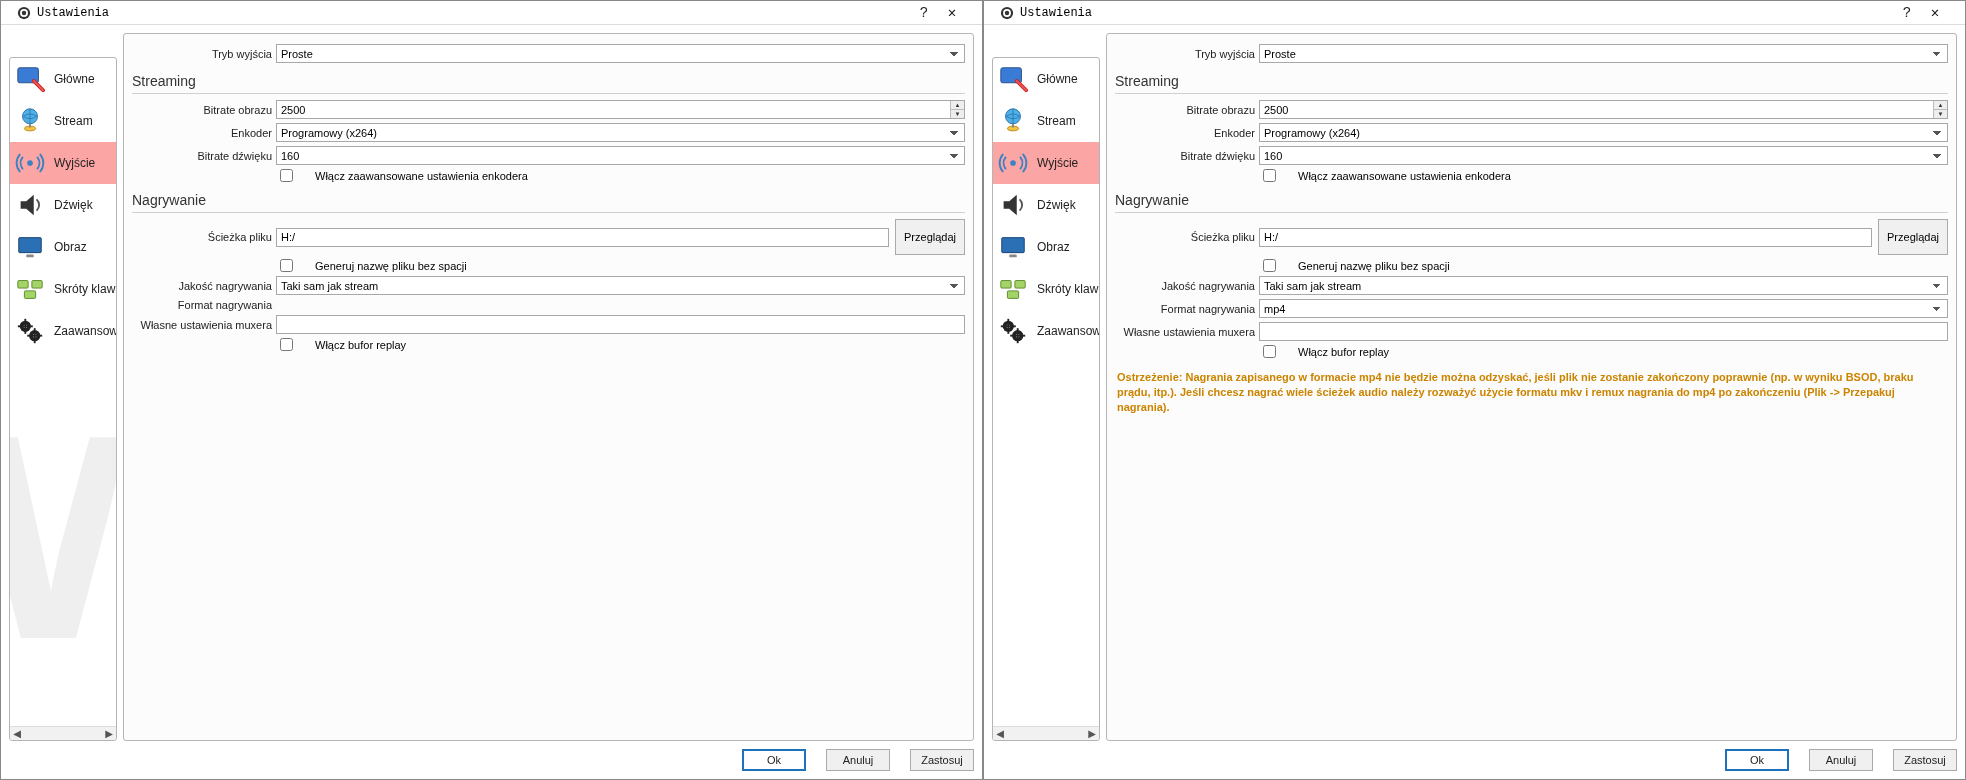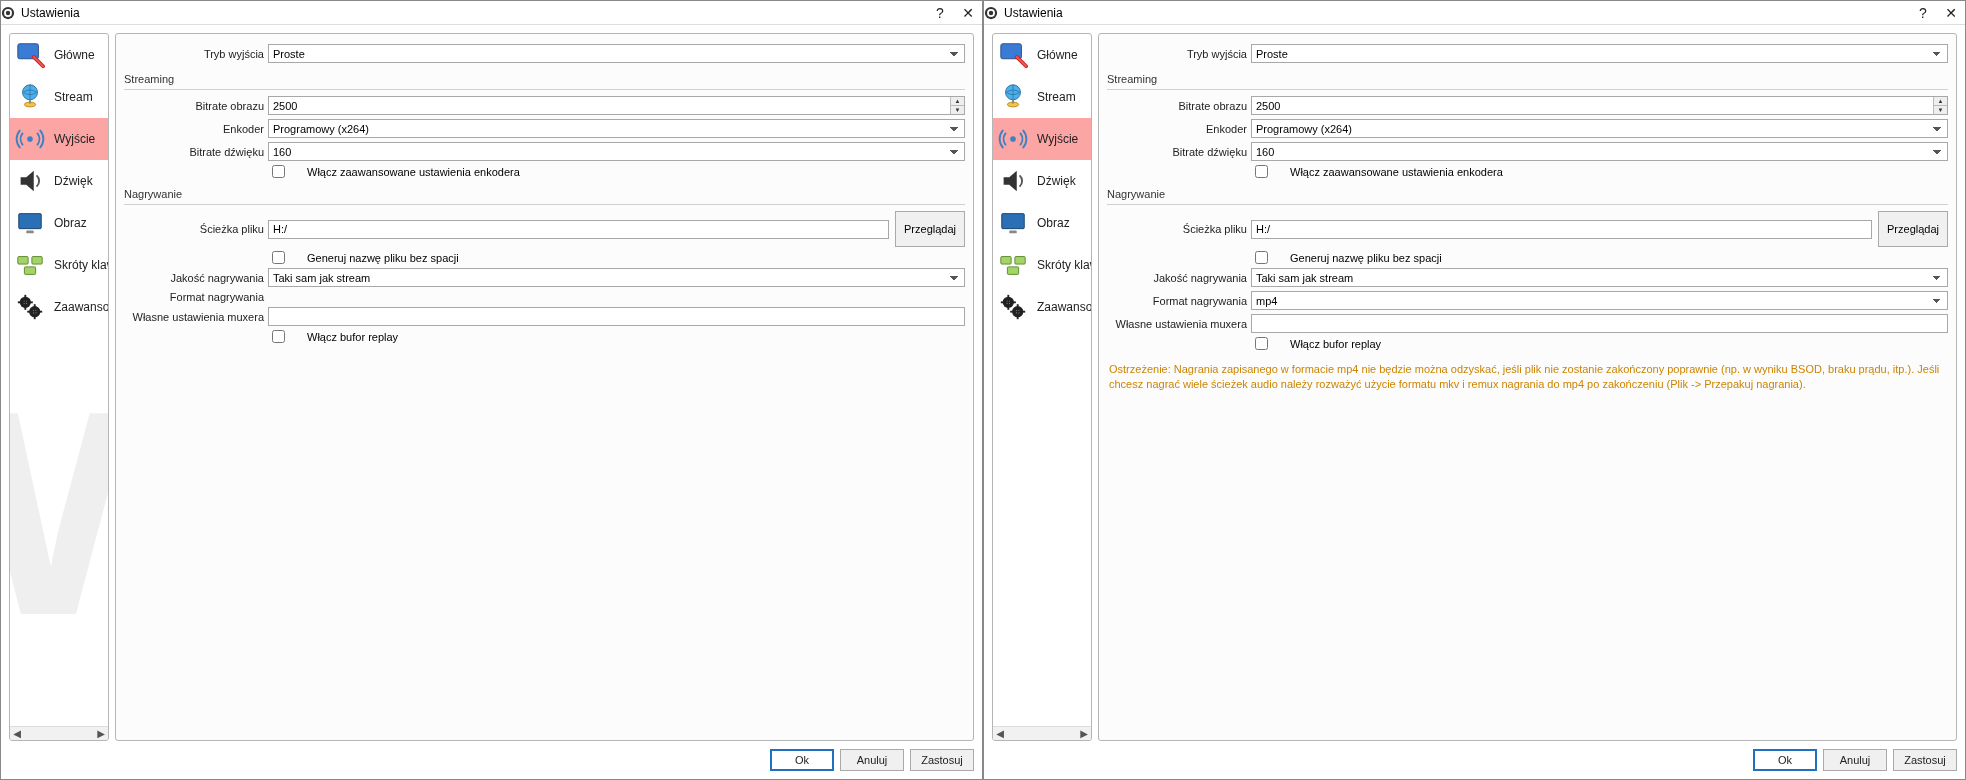--- a/index.html
+++ b/index.html
@@ -18,22 +18,23 @@
     display: flex;
     flex-direction: column;
     background: #fff;
     min-width: 0;
   }
   .titlebar {
     height: 24px;
     background: #fff;
     display: flex;
     align-items: center;
-    padding: 0 0;
+    padding: 0 16px;
     border-bottom: 1px solid #ddd;
+    font-family: Liberation Mono, monospace;
   }
   .titlebar .app-icon {
     width: 14px; height: 14px; margin-right: 6px;
     display:flex;align-items:center;justify-content:center;
   }
   .titlebar .title { flex: 1; font-size: 12px; }
   .titlebar .tbtn {
     width: 28px; height: 22px;
     display: flex; align-items: center; justify-content: center;
     font-size: 14px; color: #222;
@@ -45,26 +46,27 @@
     flex-direction: column;
     min-height: 0;
   }
   .main-row {
     flex: 1;
     display: flex;
     gap: 6px;
     min-height: 0;
   }
   .sidebar {
-    width: 100px;
+    width: 108px;
     border: 1px solid #b5b5b5;
     border-radius: 3px;
     background: #fff;
     position: relative;
     overflow: hidden;
+    margin-top: 24px;
   }
   .sidebar-items {
     position: absolute;
     left:0; top:0; right:0; bottom: 14px;
     overflow: hidden;
   }
   .sidebar-item {
     height: 42px;
     display: flex;
     align-items: center;
@@ -127,21 +129,21 @@
   }
   .row .control {
     flex: 1;
     min-width: 0;
   }
   .row .control.withbtn {
     display:flex; gap:6px; align-items:center;
   }
   .group-header {
     padding: 8px 8px 4px 8px;
-    font-size: 11px;
+    font-size: 14px;
     color: #333;
   }
   .group-line {
     height: 1px;
     background: #d0d0d0;
     margin: 0 8px 4px 8px;
   }
   select, input[type=text] {
     width: 100%;
     height: 19px;
@@ -177,21 +179,21 @@
   .checkbox-row {
     display:flex;align-items:center;gap:22px;
     padding: 2px 8px 2px 156px;
   }
   .checkbox-row input[type=checkbox]{
     width:13px;height:13px;margin:0;
   }
   .bottom-btns {
     display:flex;
     justify-content:flex-end;
-    gap:6px;
+    gap:20px;
     padding: 8px 0 0 0;
   }
   .btn {
     min-width: 64px;
     height: 22px;
     border: 1px solid #aaa;
     background: #f0f0f0;
     display:flex;align-items:center;justify-content:center;
     font-size:11px;color:#222;
     padding: 0 10px;
@@ -206,21 +208,21 @@
     border:1px solid #aaa;
     background:#f0f0f0;
     font-size:11px;
     display:flex;align-items:center;justify-content:center;
     padding:0 8px;
     flex-shrink:0;
   }
   .warning-text {
     padding: 10px 10px;
     color: #cc8400;
-    font-weight: normal;
+    font-weight: bold;
     font-size: 11px;
     line-height: 1.35;
   }
   .top-space { height: 8px; }
   .watermark {
     position:absolute;
     left:0; right:0; bottom:0; top:320px;
     overflow:hidden;
     pointer-events:none;
     opacity:0.06;

